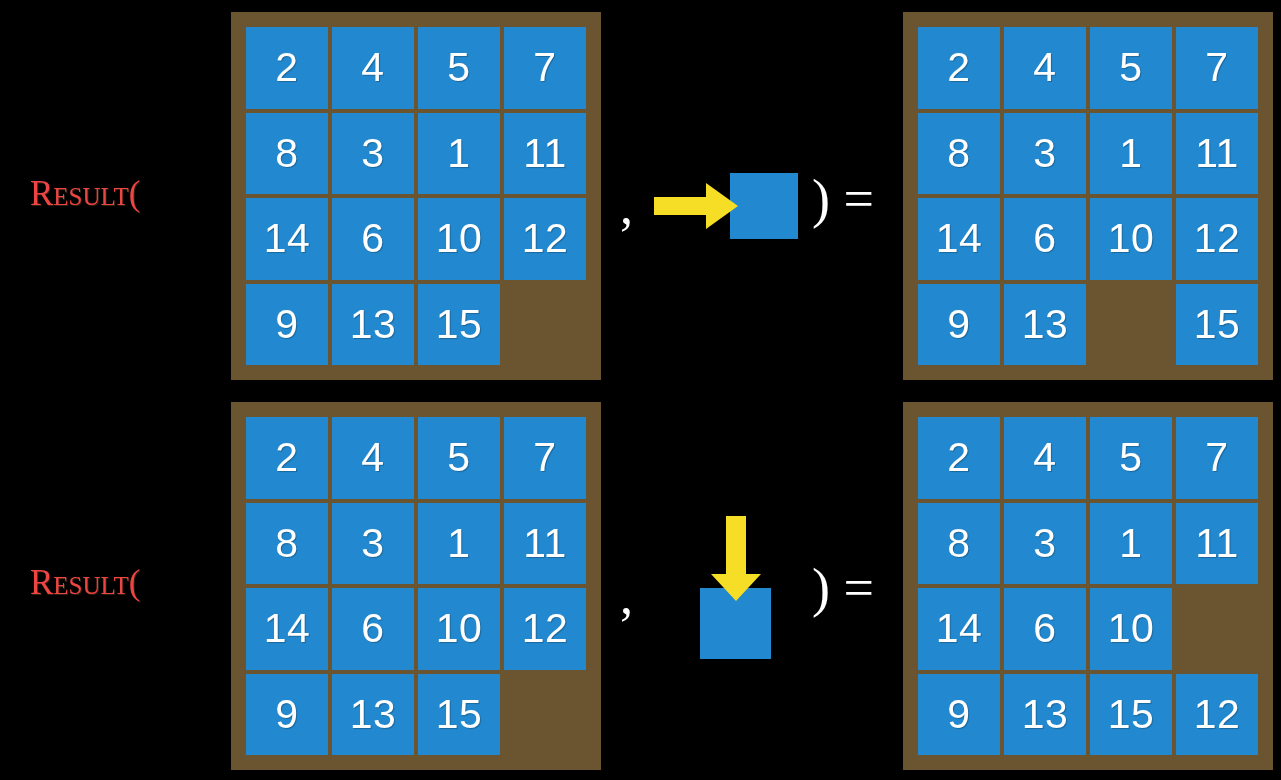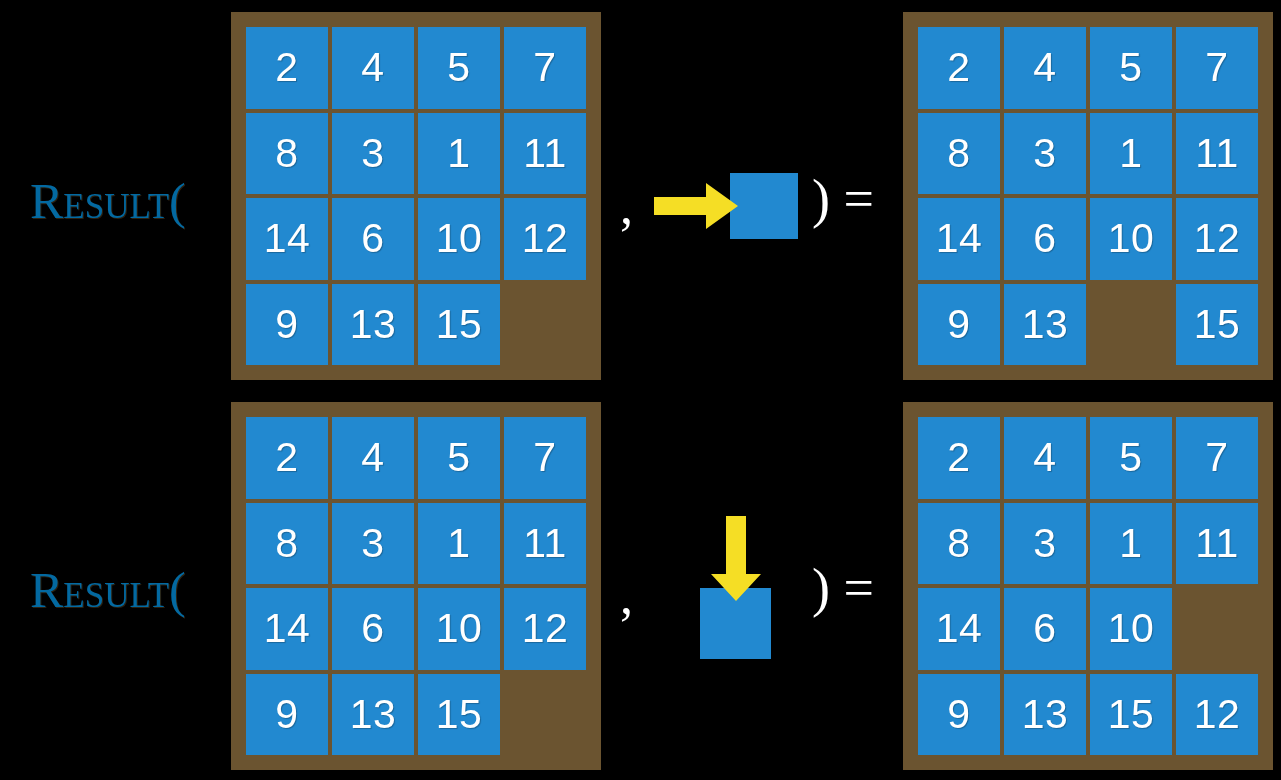--- a/index.html
+++ b/index.html
@@ -53,24 +53,24 @@
     text-shadow: 1px 1px 1px rgba(0,0,0,0.25);
   }
   .tile.empty {
     background: transparent;
     color: transparent;
   }
 
   
   .result-label {
     position: absolute;
-    color: #0369a1;
+    color: #ef4444;
     font-family: "Liberation Serif", serif;
     font-variant: small-caps;
-    font-size: 50px;
+    font-size: 35px;
     line-height: 1;
     white-space: nowrap;
     text-shadow: 1px 1px 0 rgba(80,60,30,0.55);
   }
   .comma {
     position: absolute;
     color: #FFFFFF;
     font-family: "Liberation Serif", serif;
     font-size: 52px;
     line-height: 1;

